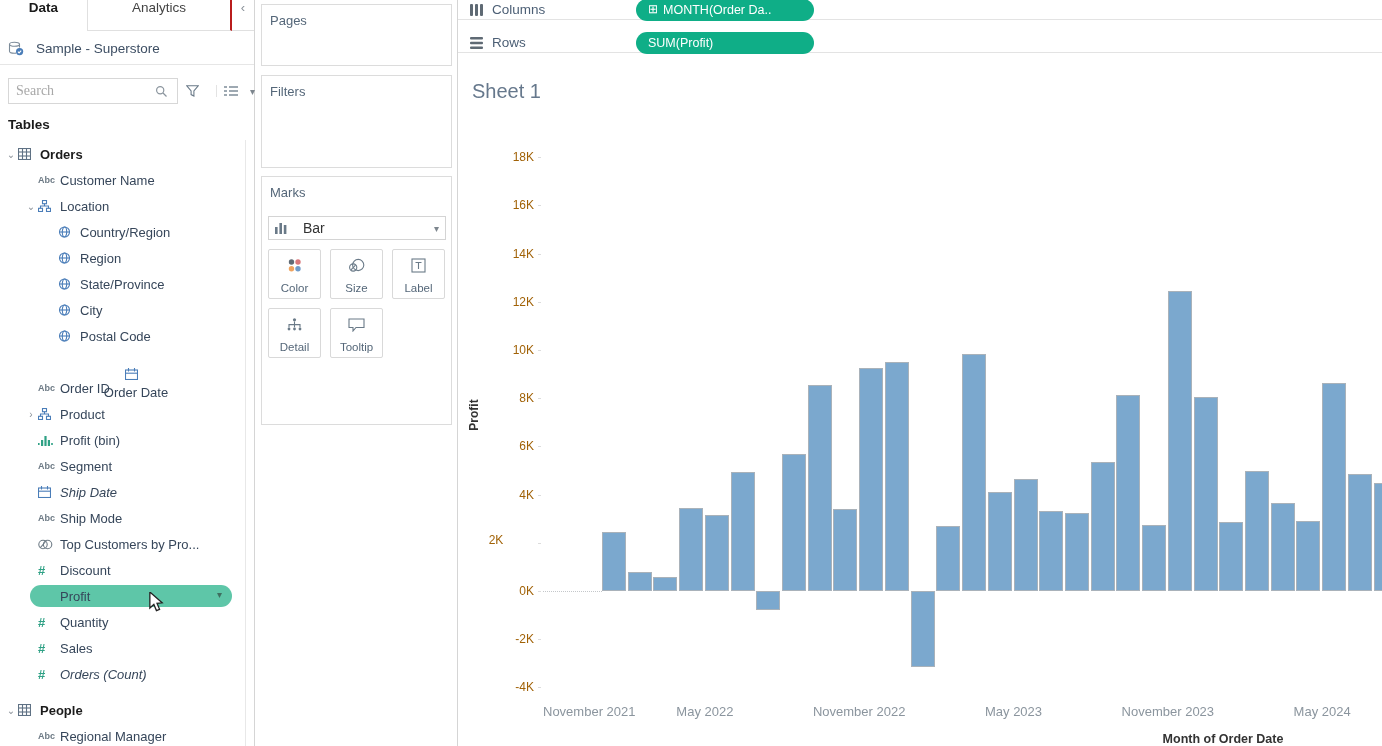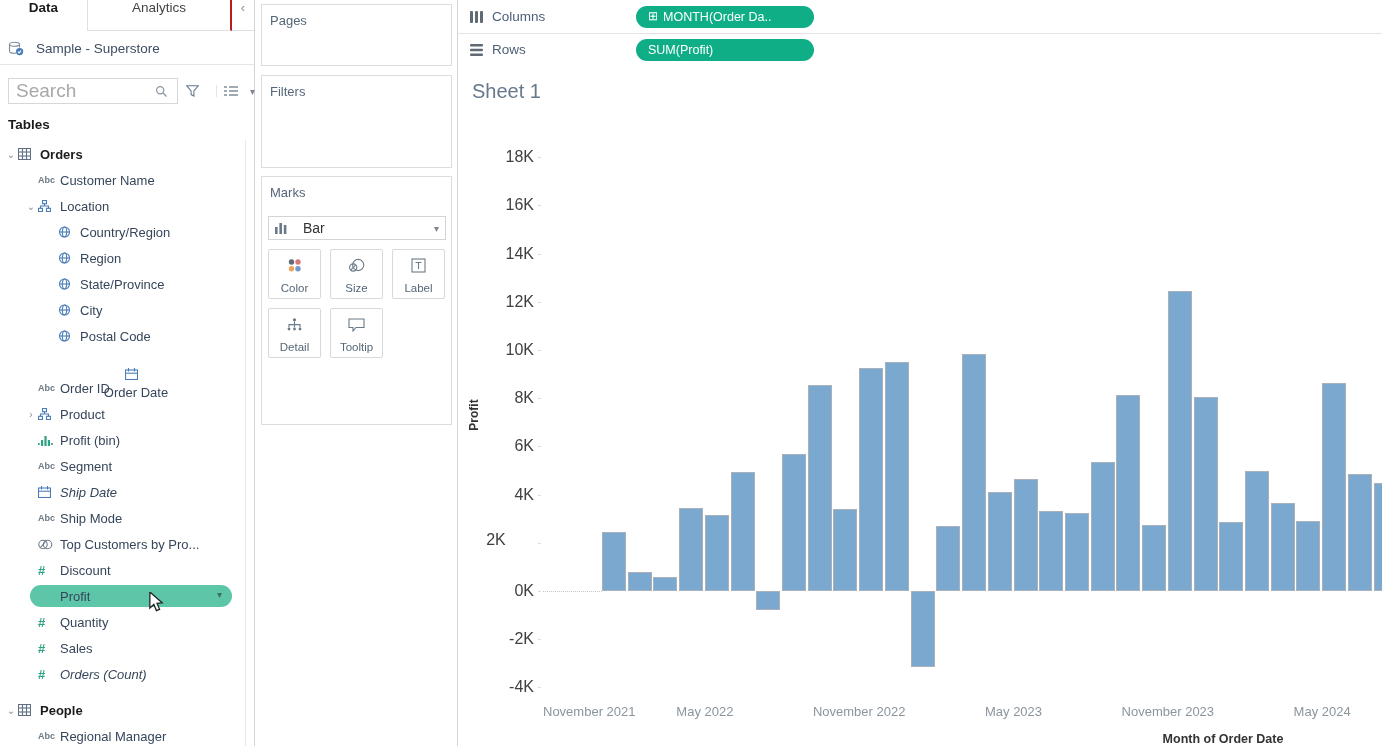--- a/index.html
+++ b/index.html
@@ -10,21 +10,21 @@
   #sidebar{left:0;top:0;width:255px;height:746px;background:#fff;border-right:1px solid #d5d5d5;box-sizing:border-box}
   #tabbar{left:0;top:0;width:254px;height:32px}
   .tab{position:absolute;top:0;height:31px;display:flex;align-items:flex-start;justify-content:center;font-size:13.5px;box-sizing:border-box}
   #tab-data{left:0;width:88px;font-weight:700;color:#1b1b1b;border-right:1px solid #e0e0e0}
   #tab-analytics{left:88px;width:144px;color:#444;border-right:2px solid #b91c1c;border-bottom:1px solid #e0e0e0}
   #tab-collapse{left:232px;width:22px;color:#8a9199;border-bottom:1px solid #e0e0e0;font-size:13px}
   #ds-row{left:0;top:32px;width:254px;height:33px;border-bottom:1px solid #e6e6e6;display:flex;align-items:center;box-sizing:border-box}
   #ds-row .lbl{font-size:13.5px;color:#3d4e63;margin-left:6px}
   #search-row{left:8px;top:78px;width:240px;height:26px;display:flex;align-items:center}
   #search-box{width:170px;height:26px;border:1px solid #d7d7d7;box-sizing:border-box;display:flex;align-items:center;background:#fff}
-  #search-box input{border:none;outline:none;flex:1;font-size:19px;color:#444;padding:0 4px 0 7px;font-family:Liberation Sans, sans-serif;min-width:0}
+  #search-box input{border:none;outline:none;flex:1;font-size:14px;color:#444;padding:0 4px 0 7px;font-family:Liberation Serif, serif;min-width:0}
   #search-box input::placeholder{color:#a8a8a8}
   #tables-hd{left:8px;top:117px;font-size:13.5px;font-weight:700;color:#1b1b1b}
   #field-list{left:0;top:141px;width:244px}
   .field-row{position:relative;height:26px;display:flex;align-items:center;font-size:13px;color:#36465a}
   .field-row.gap{margin-top:10px}
   .chev{width:14px;text-align:center;color:#8a9199;font-size:10px;flex:0 0 14px}
   .icn{width:22px;flex:0 0 22px;display:flex;align-items:center;justify-content:flex-start}
   .f-label{white-space:nowrap;position:relative;z-index:2}
   .bold .f-label{font-weight:700;color:#1b1b1b}
   .italic .f-label{font-style:italic}
@@ -40,31 +40,31 @@
   #card-filters{top:75px;height:93px}
   #card-marks{top:176px;height:249px}
   #mark-dd{position:absolute;left:6px;top:39px;width:178px;height:24px;border:1px solid #d4d4d4;box-sizing:border-box;display:flex;align-items:center}
   #mark-dd .mt{font-size:14px;color:#333;margin-left:6px;flex:1}
   .caret{color:#7d868e;font-size:10px;margin-right:6px}
   .mk-btn{position:absolute;width:53px;height:50px;border:1px solid #d9d9d9;box-sizing:border-box;border-radius:2px;
           display:flex;flex-direction:column;align-items:center;justify-content:center;gap:5px;background:#fff}
   .mk-btn .mk-lbl{font-size:11.5px;color:#556779}
   
   #shelves{left:458px;top:0;width:924px;height:66px;background:#fff}
-  .shelf{position:absolute;left:0;width:924px;height:34px;border-bottom:1px solid #e3e3e3;box-sizing:border-box;display:flex;align-items:center}
+  .shelf{position:absolute;left:0;width:924px;height:20px;border-bottom:1px solid #e3e3e3;box-sizing:border-box;display:flex;align-items:center}
   #shelf-cols{top:0}#shelf-rows{top:33px}
   .shelf .sh-icn{margin-left:12px;color:#5f6a74;display:flex;align-items:center}
   .shelf .sh-lbl{font-size:13.5px;color:#4c5f75;margin-left:9px;width:88px}
   .pill{height:22px;border-radius:11px;background:var(--green);color:#fff;font-size:12.5px;
         display:flex;align-items:center;padding:0 12px;box-sizing:border-box;margin-left:56px;width:178px;white-space:nowrap}
   .pill .pfx{font-size:12px;margin-right:5px;margin-top:-1px}
   
   #chart{left:458px;top:66px;width:924px;height:680px;background:#fff;overflow:hidden}
   #sheet-title{left:14px;top:14px;font-size:20px;color:#66788c}
-  .ytick{position:absolute;left:0;width:76px;text-align:right;font-size:16px;color:#404040;height:16px;line-height:16px}
+  .ytick{position:absolute;left:0;width:76px;text-align:right;font-size:12px;color:#a16207;height:16px;line-height:16px}
   .ytickmark{position:absolute;left:80px;width:3px;height:1px;background:#dcdcdc}
   .bar{position:absolute;background:var(--bar);border:1px solid #a9b2ba;box-sizing:border-box}
   .xlab{position:absolute;width:140px;font-size:13px;color:#8b959e;text-align:center;top:638px;white-space:nowrap}
   #zero-dots{position:absolute;border-top:1px dotted #c4c7ca}
   #ylab{position:absolute;left:8px;top:309px;width:16px;height:80px;font-size:12px;font-weight:700;color:#333;
         transform:rotate(-90deg);transform-origin:center;white-space:nowrap;display:flex;align-items:center;justify-content:center}
   #xlab-title{position:absolute;top:666px;left:695px;width:140px;text-align:center;font-size:12.5px;font-weight:700;color:#333}
   svg{display:block}
 </style>
 </head>

